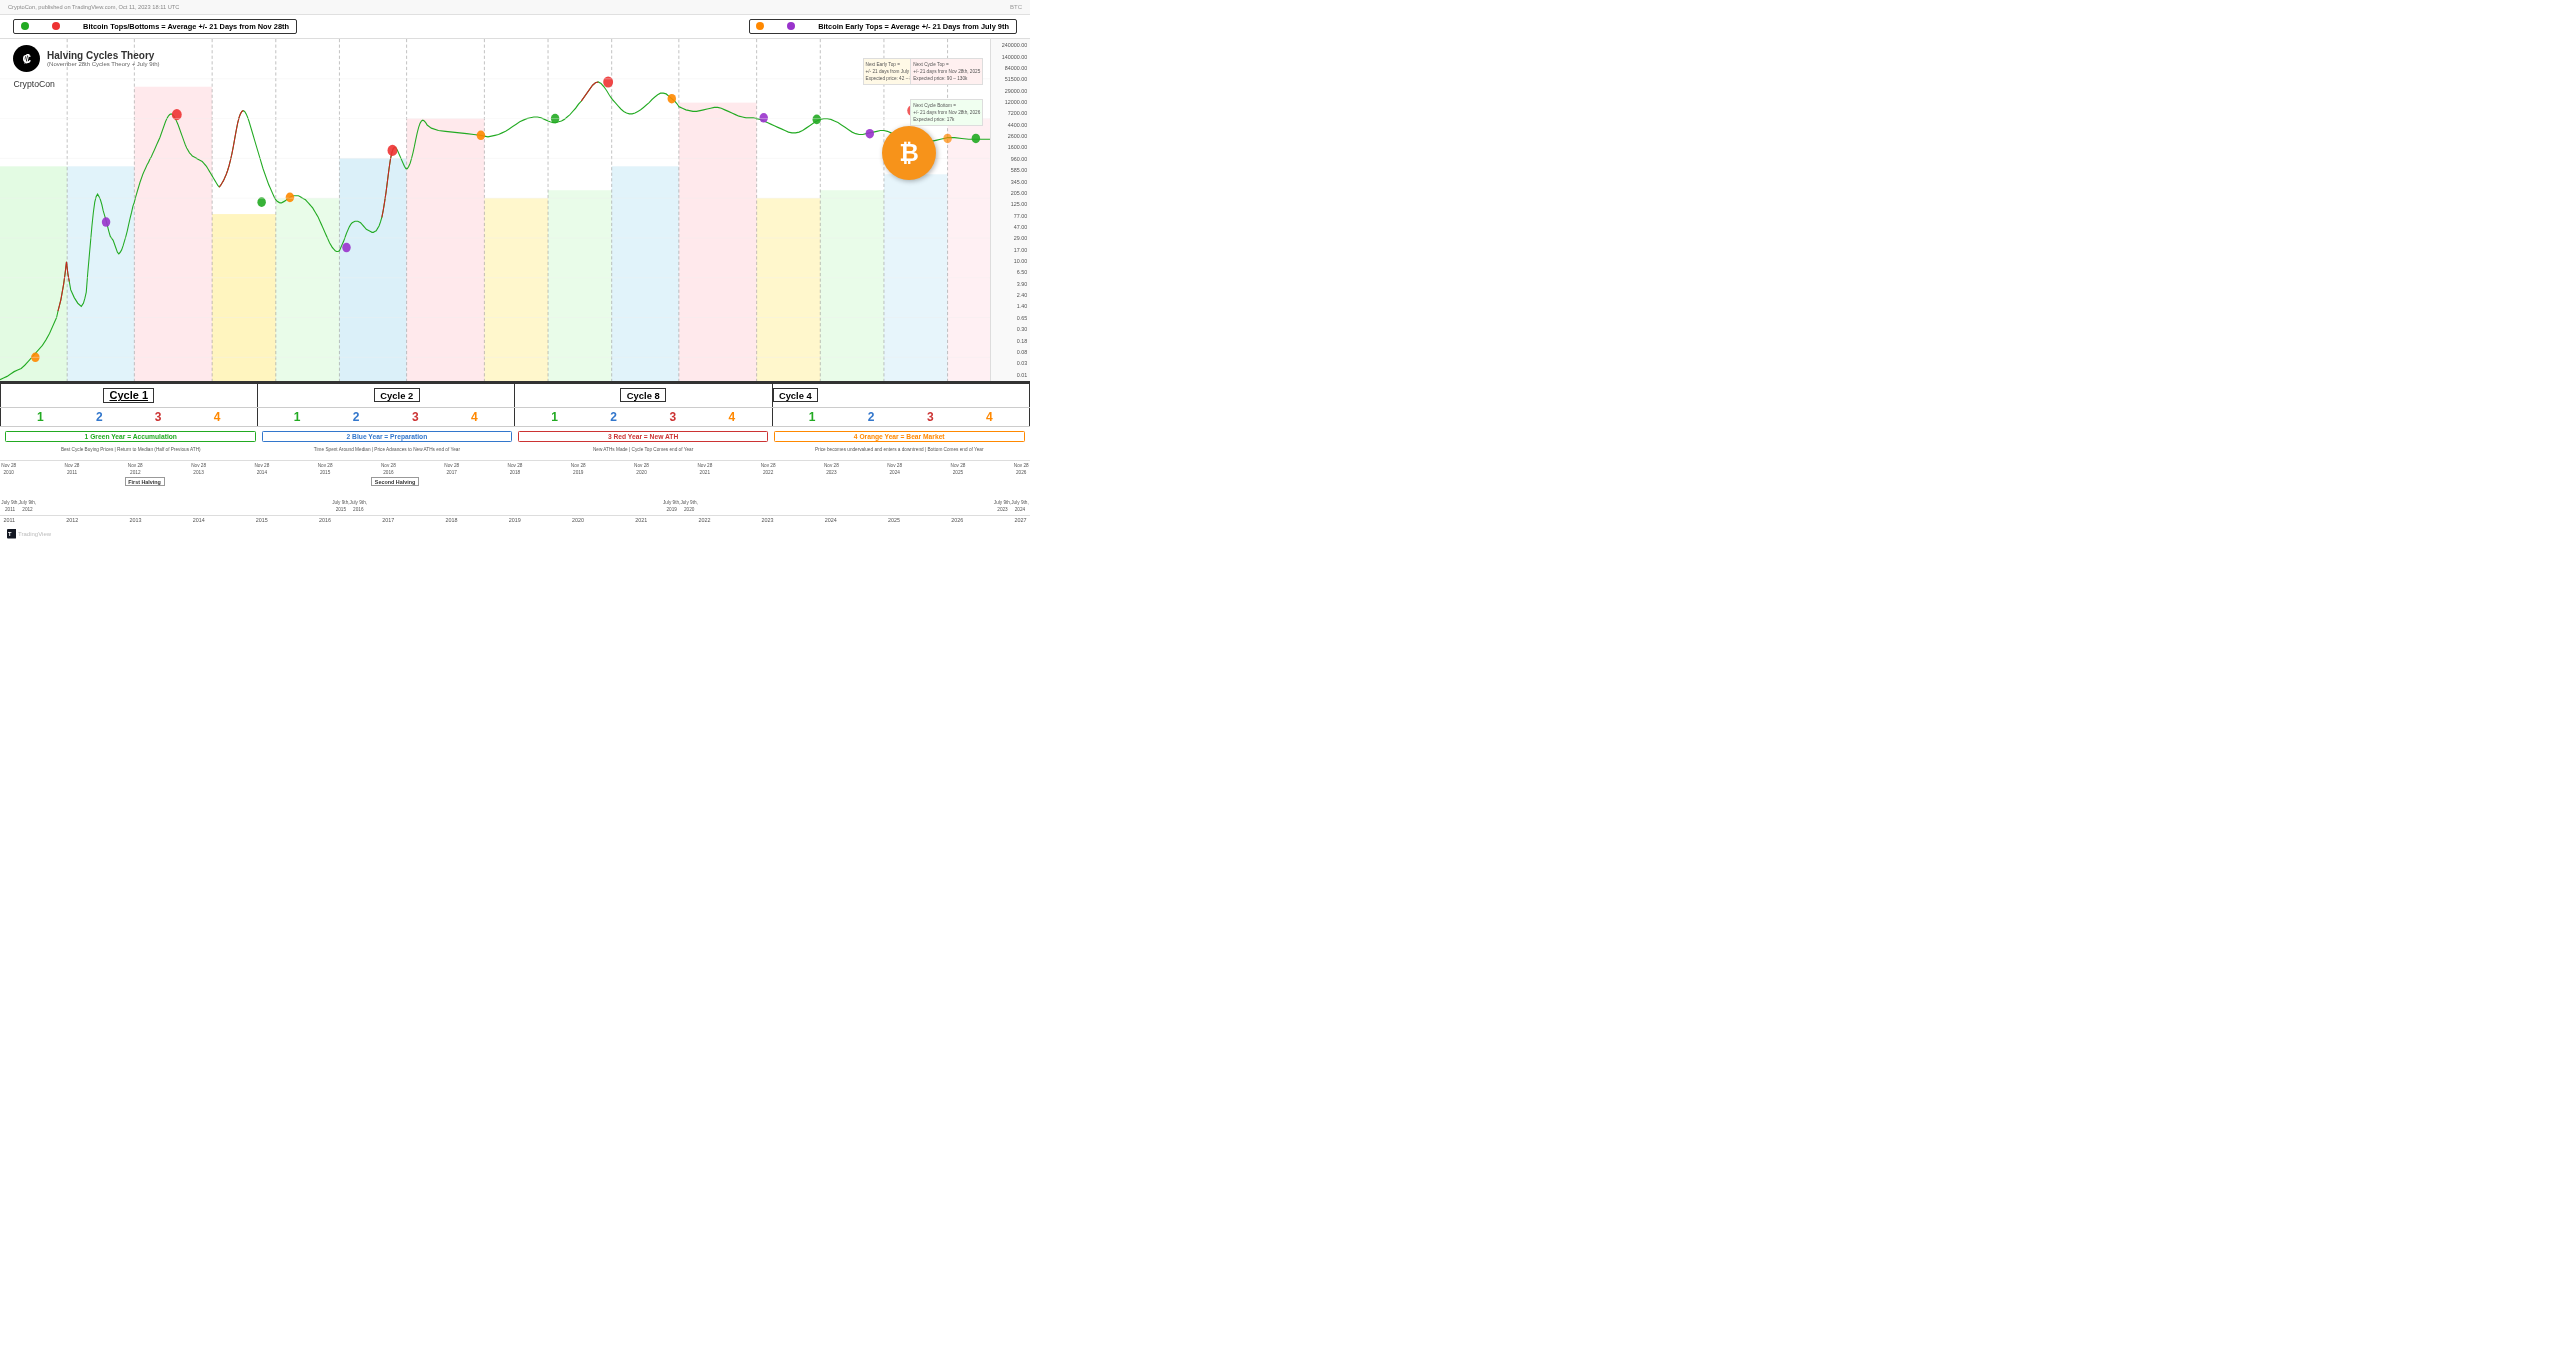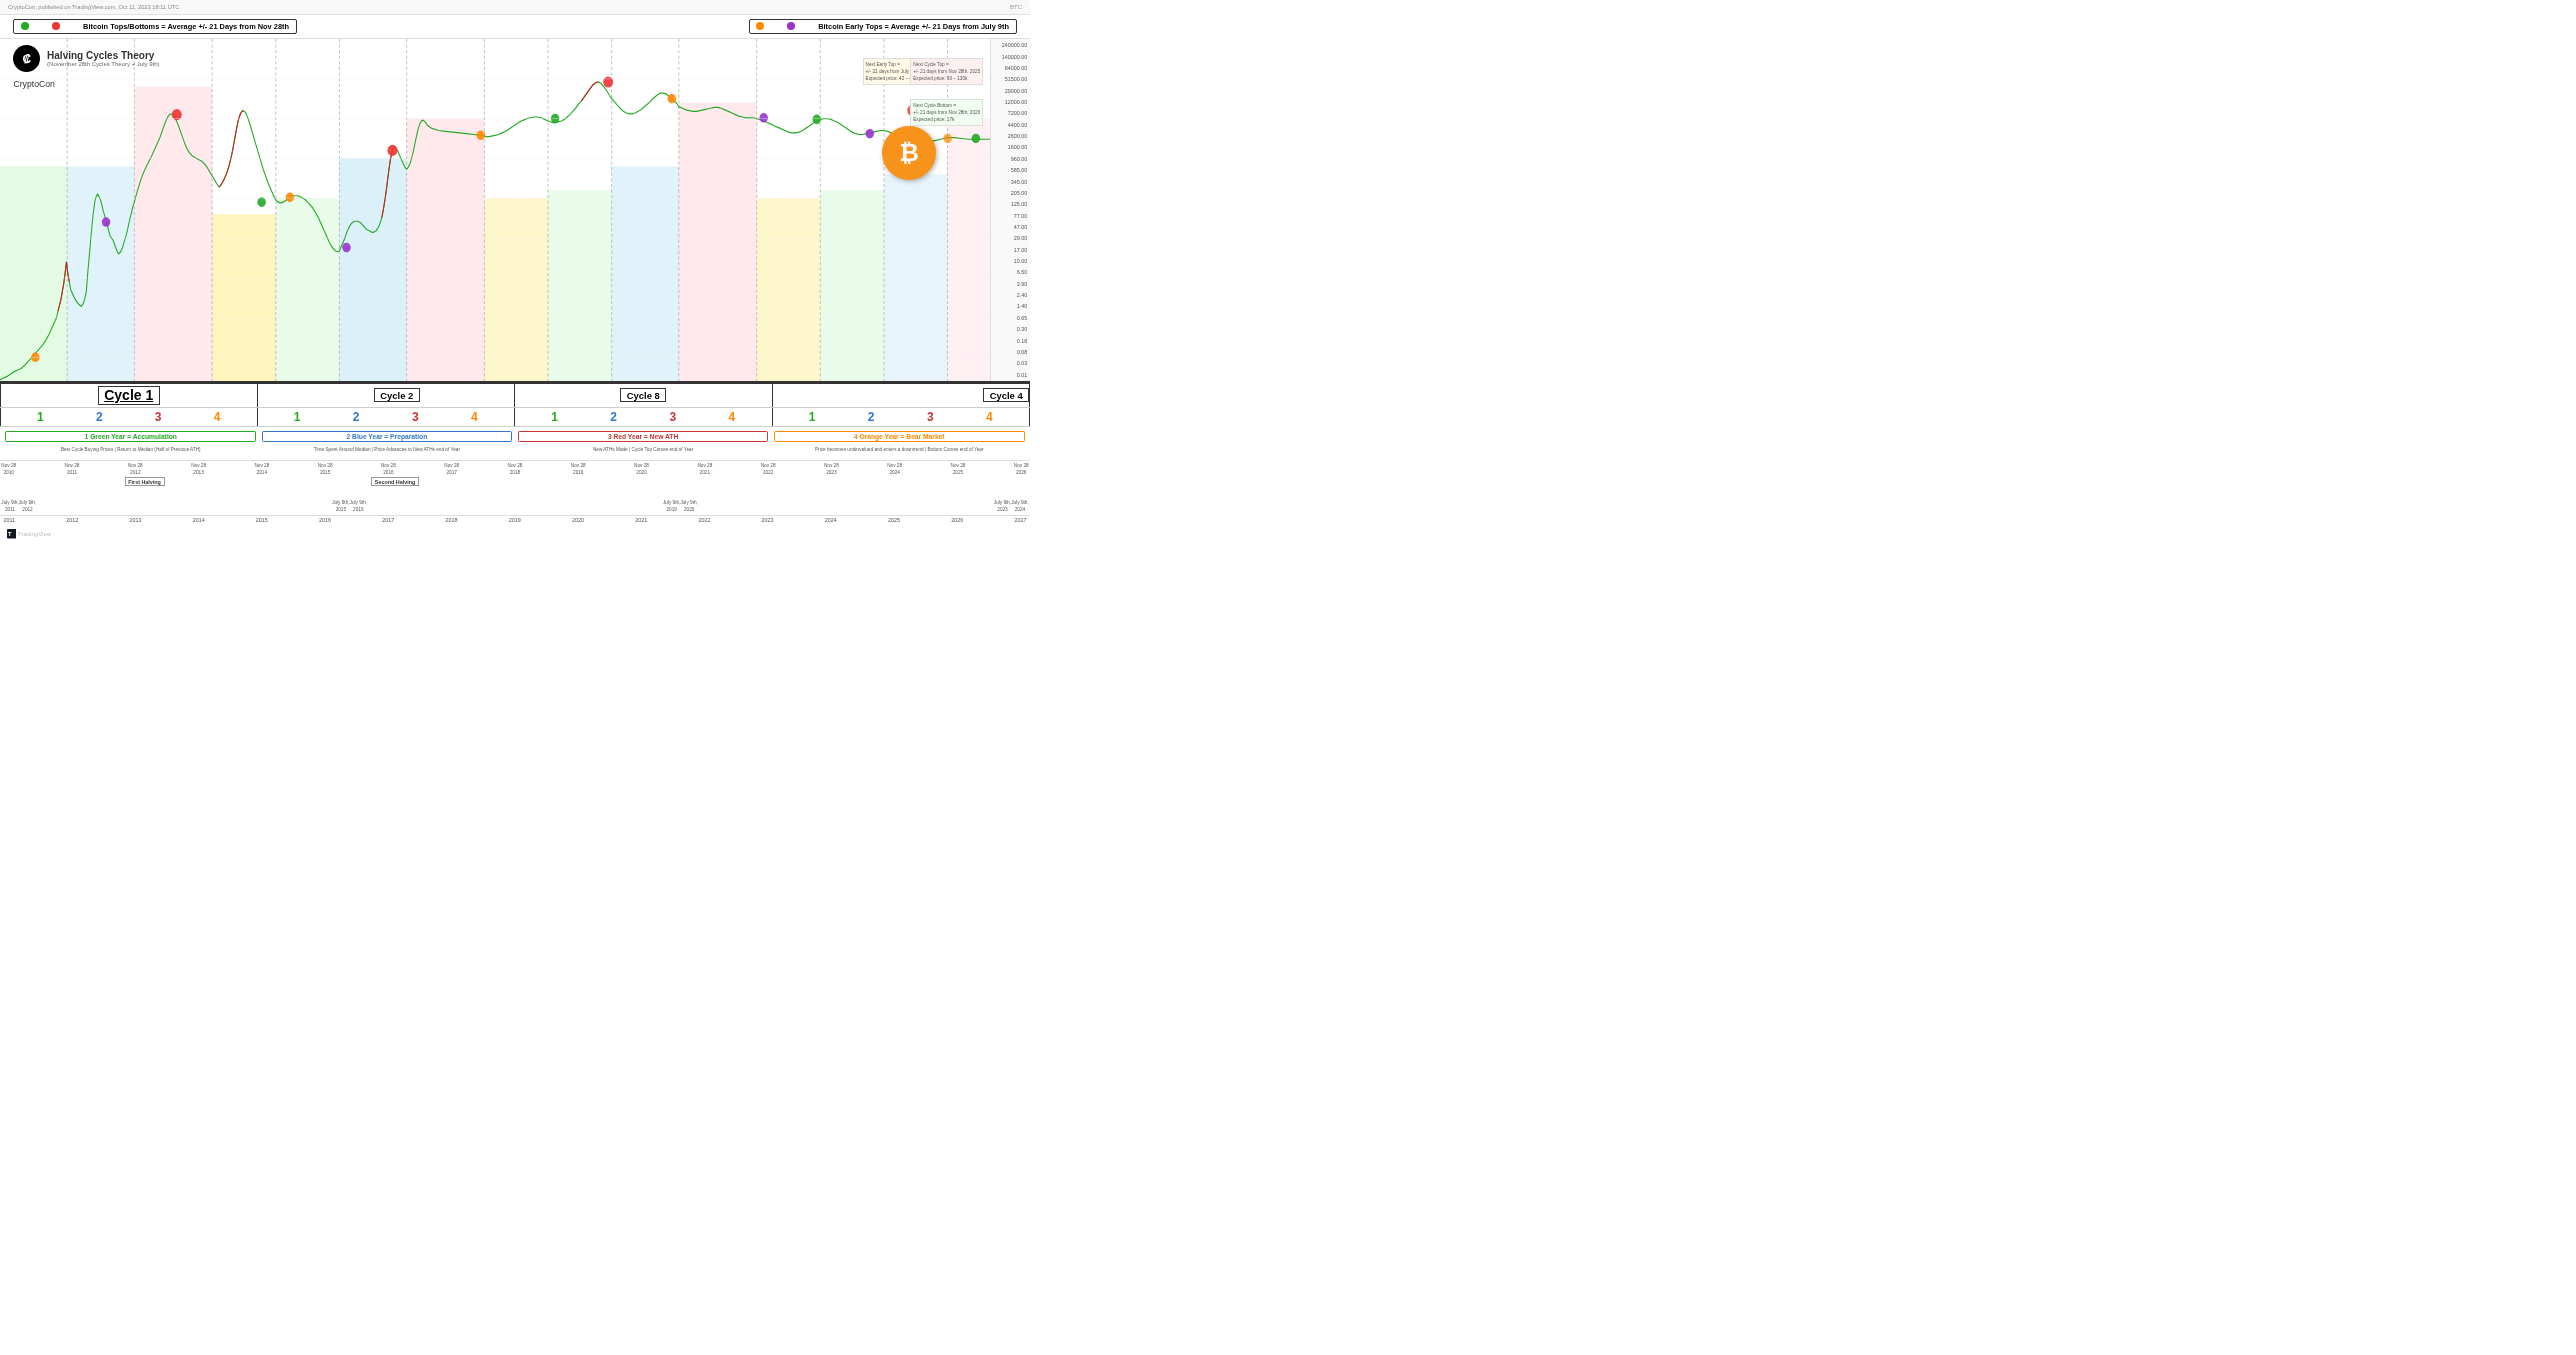--- a/index.html
+++ b/index.html
@@ -342,29 +342,29 @@
       <span>0.08</span>
       <span>0.03</span>
       <span>0.01</span>
     </div>
   </div>
 
   <div class="bottom-section">
 
     <div style="display:grid;grid-template-columns:repeat(4,1fr);border-top:2px solid #333;border-bottom:0.7px solid #ccc;height:25.5px;">
       <div style="border-right:1.3px solid #333;border-left:1.3px solid #333;display:flex;align-items:center;justify-content:center;">
-        <span style="font-size:14px;font-weight:bold;border:1.3px solid #333;padding:0.7px 5.4px;text-decoration:underline;">Cycle 1</span>
+        <span style="font-size:11px;font-weight:bold;border:1.3px solid #333;padding:0.7px 5.4px;text-decoration:underline;">Cycle 1</span>
       </div>
       <div style="border-right:1.3px solid #333;display:flex;align-items:center;justify-content:center;">
         <span style="font-size:9.4px;font-weight:bold;border:1.3px solid #333;padding:0.7px 5.4px;margin-left:22px;">Cycle 2</span>
       </div>
       <div style="border-right:1.3px solid #333;display:flex;align-items:center;justify-content:center;">
         <span style="font-size:9.4px;font-weight:bold;border:1.3px solid #333;padding:0.7px 5.4px;">Cycle 8</span>
       </div>
-      <div style="border-right:1.3px solid #333;display:flex;align-items:center;justify-content:flex-end;padding-left:44px;">
+      <div style="border-right:1.3px solid #333;display:flex;align-items:center;justify-content:flex-start;">
         <span style="font-size:9.4px;font-weight:bold;border:1.3px solid #333;padding:0.7px 5.4px;">Cycle 4</span>
       </div>
     </div>
 
     <div style="display:grid;grid-template-columns:repeat(4,1fr);height:19px;border-bottom:0.7px solid #ccc;">
 
       <div style="display:flex;justify-content:space-around;align-items:center;border-right:1.3px solid #333;border-left:1.3px solid #333;padding:0 10px;">
         <span style="font-size:12px;font-weight:bold;color:#22aa22;">1</span>
         <span style="font-size:12px;font-weight:bold;color:#3377cc;">2</span>
         <span style="font-size:12px;font-weight:bold;color:#cc3333;">3</span>

